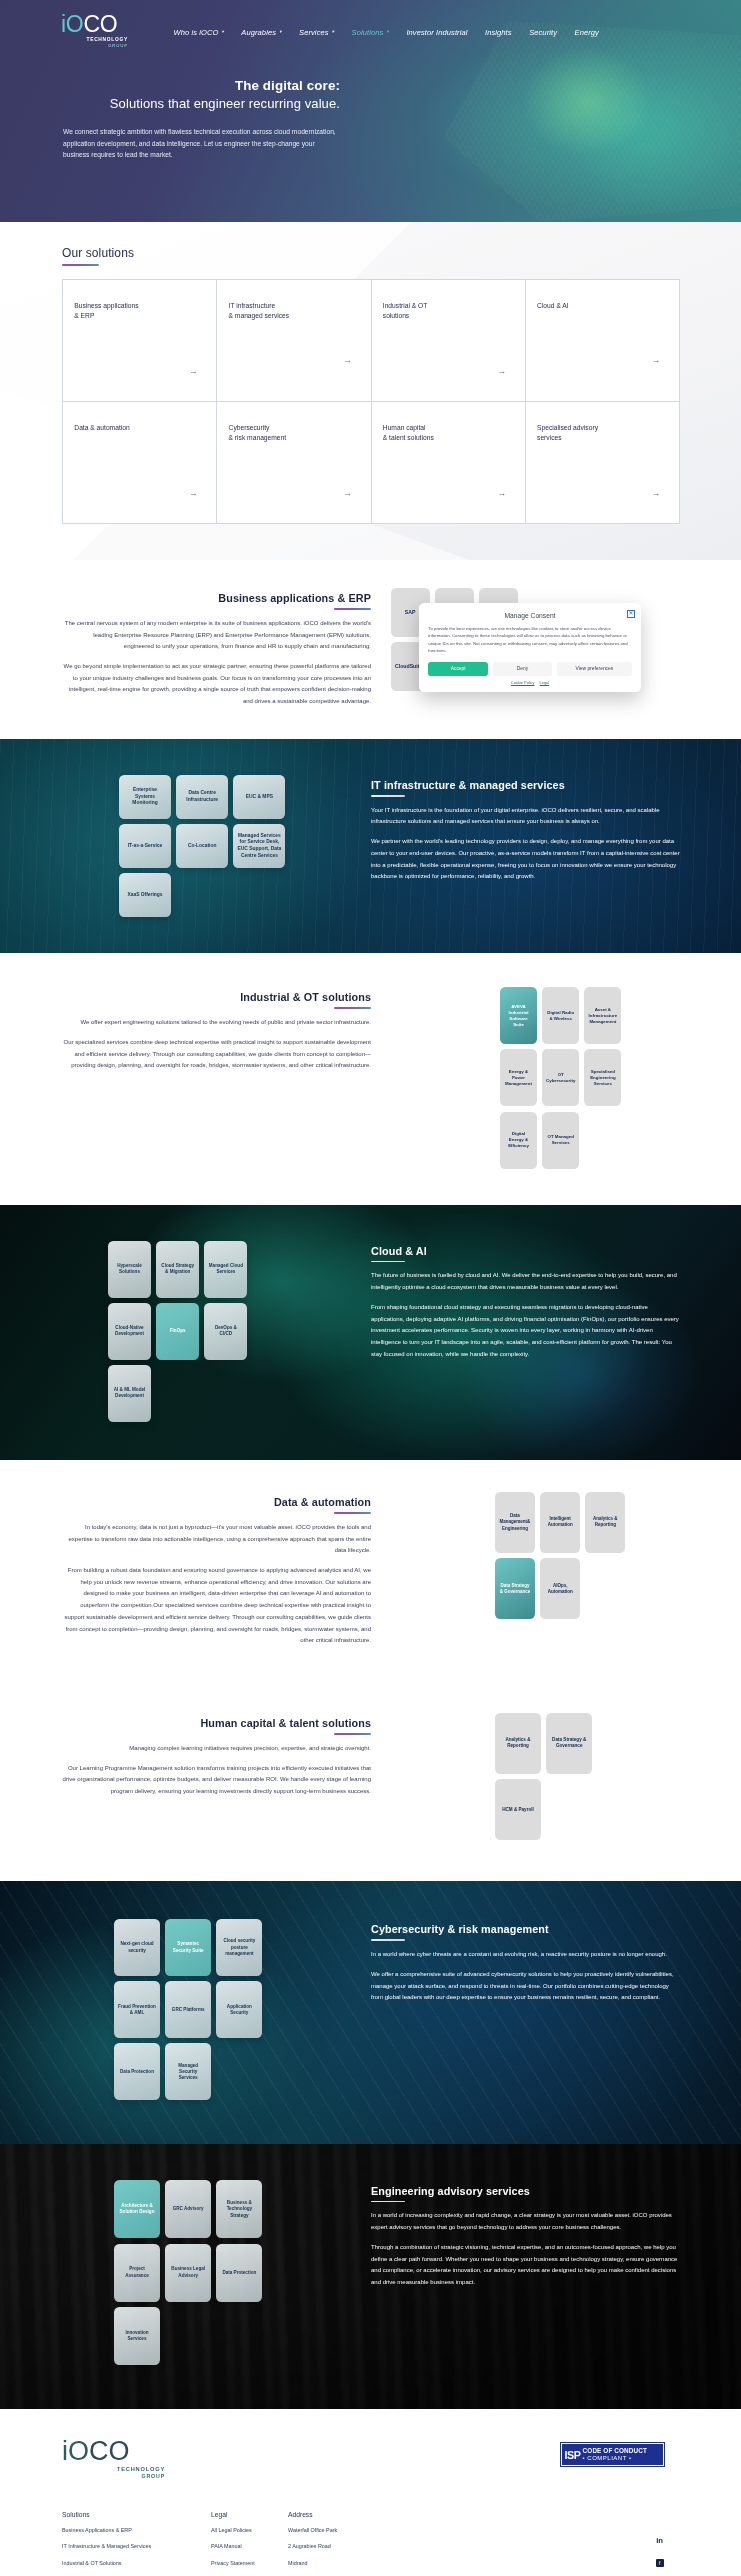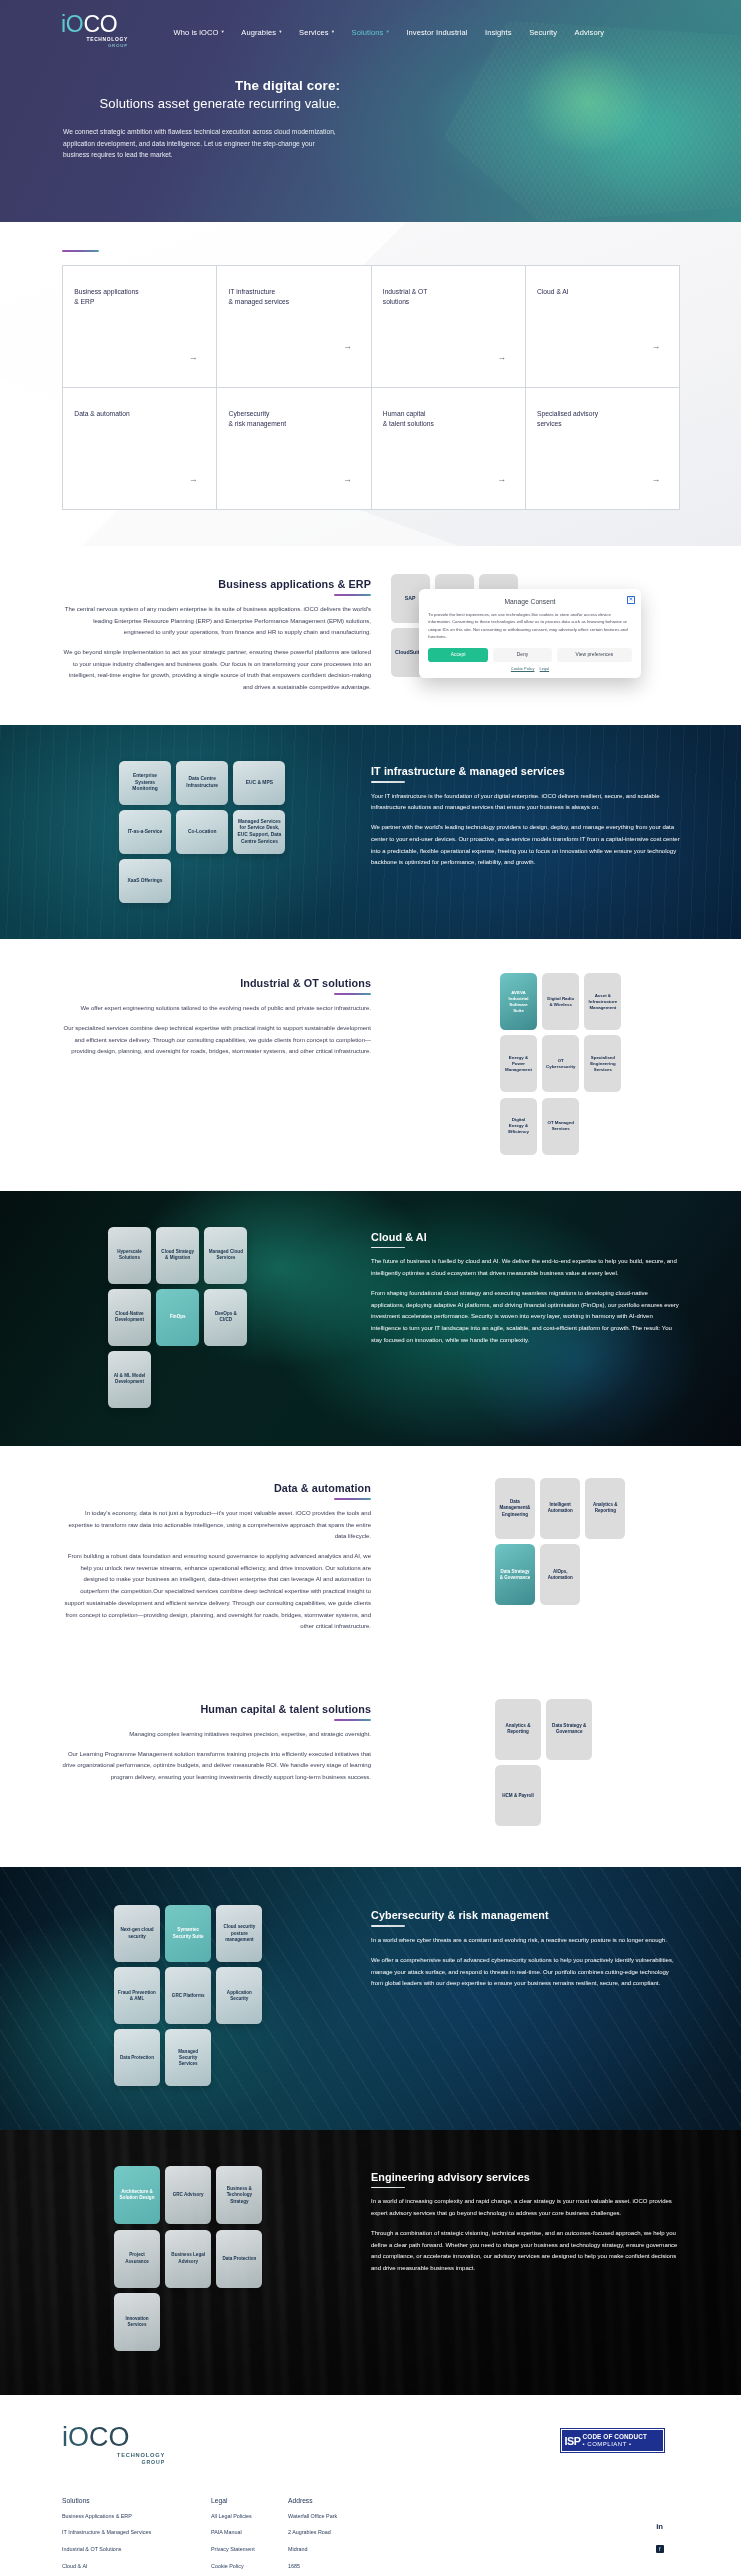--- a/index.html
+++ b/index.html
@@ -43,21 +43,21 @@
   .logo{width:67px;flex:0 0 auto;}
   .logo .logo-main{display:flex;align-items:baseline;font-weight:400;line-height:1;}
   .logo .lm-i{color:#5ec8cf;font-size:23px;letter-spacing:-0.5px}
   .logo .lm-o{color:#5ec8cf;font-size:23px}
   .logo .lm-co{color:#ffffff;font-size:23px;letter-spacing:-0.5px}
   .logo .logo-sub{color:#ffffff;font-size:4.9px;font-weight:700;letter-spacing:0.7px;text-align:right;margin-top:1px}
   .logo .logo-sub2{color:#7fb4c9;font-size:4.4px;font-weight:700;letter-spacing:0.8px;text-align:right;margin-top:1px}
   nav.mainnav{display:flex;align-items:center;gap:17.5px;margin-left:18.5px;padding-top:4.1px}
   nav.mainnav a{
     color:#fff;text-decoration:none;font-size:7.5px;letter-spacing:0.1px;
-    display:flex;align-items:flex-start;gap:3.1px;white-space:nowrap;
+    display:flex;align-items:flex-start;gap:3.1px;white-space:nowrap;font-style:italic;
   }
   nav.mainnav a.active{color:#5fc9cf}
   .caret{font-size:4.6px;opacity:.9;transform:translateY(0.5px)}
 
   .hero-copy{position:relative;z-index:5;padding:30px 0 0 63px;max-width:340px}
   .hero-copy h1{
     font-size:13.4px;font-weight:700;color:#fff;line-height:1.25;letter-spacing:0.1px;text-align:right;
   }
   .hero-copy h1 .l2{display:block;font-weight:400;font-size:13px;margin-top:1px}
   .hero-copy p{
@@ -277,36 +277,37 @@
           <a href="#">
             <span>Investor Industrial</span>
           </a>
           <a href="#">
             <span>Insights</span>
           </a>
           <a href="#">
             <span>Security</span>
           </a>
           <a href="#">
-            <span>Advisory</span>
+            <span>Energy</span>
           </a>
         </nav>
     </div>
 
     <div class="hero-copy">
       <h1>
         <span>The digital core:</span>
-        <span class="l2">Solutions asset generate recurring value.</span>
+        <span class="l2">Solutions that engineer recurring value.</span>
       </h1>
       <p>We connect strategic ambition with flawless technical execution across cloud modernization, application development, and data intelligence. Let us engineer the step-change your business requires to lead the market.</p>
     </div>
   </header>
 
   <section class="solutions">
     <div class="wrap">
+      <h2 class="sec-title">Our solutions</h2>
       <div class="rule"></div>
       <div class="grid8" id="solutions-grid">
           <div class="gcell">
             <div class="gt">Business applications<br>&amp; ERP</div>
             <div class="garrow">→</div>
           </div>
           <div class="gcell">
             <div class="gt">IT infrastructure<br>&amp; managed services</div>
             <div class="garrow">→</div>
           </div>

